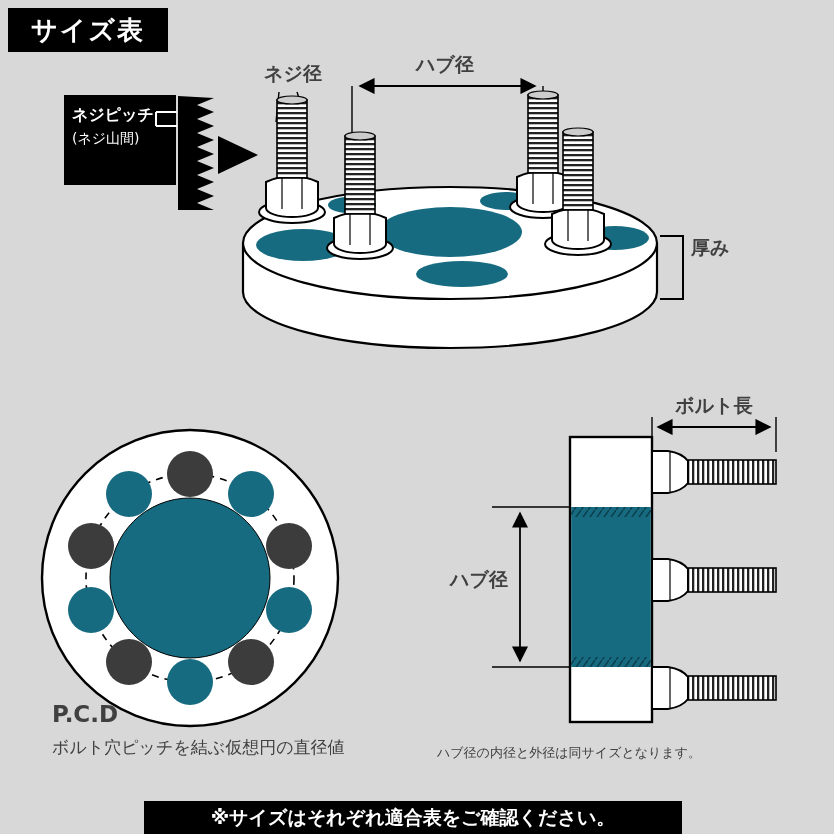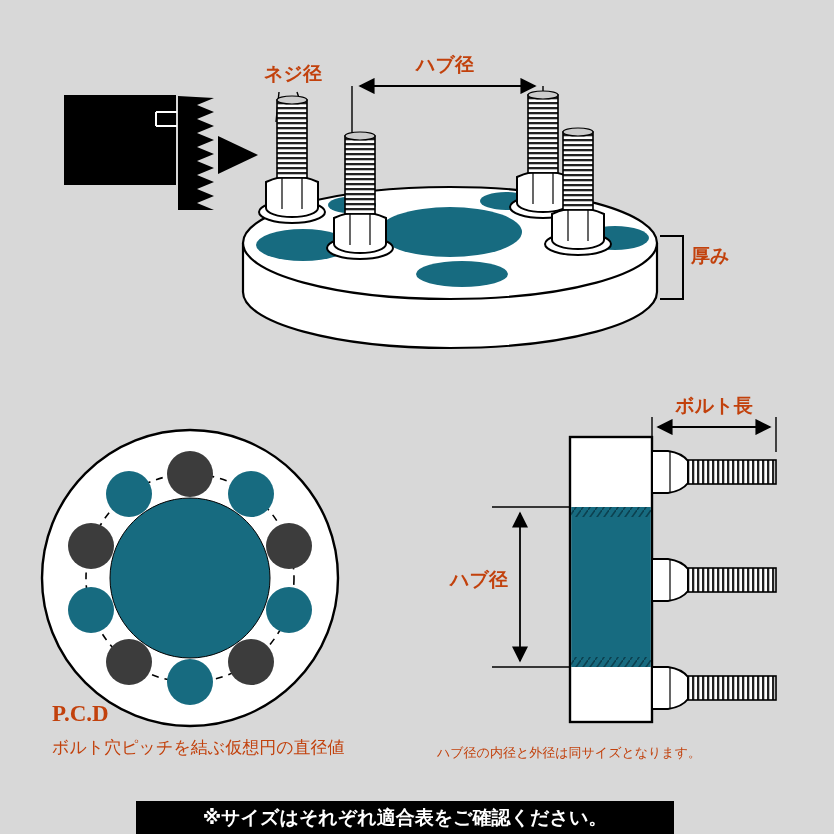--- a/index.html
+++ b/index.html
@@ -1,39 +1,39 @@
 <!DOCTYPE html>
 <html style="--background: #d8d8d8; --teal: #176b80; --bolt-dark: #3c3c3c; --black: #000000; --white: #ffffff;"><head>
 <meta charset="utf-8">
 <style>
   * { margin:0; padding:0; box-sizing:border-box; }
   html,body { width:834px; height:834px; }
   body { font-family:"DejaVu Sans","Liberation Sans",sans-serif; background:#fff; }
   .canvas { position:relative; width:834px; height:834px; background:var(--background,#d8d8d8); overflow:hidden; }
   .scene { position:absolute; left:0; top:0; width:834px; height:834px; }
-  .txt { position:absolute; color:#c2410c; line-height:1.25; white-space:nowrap; z-index:3;font-family:Liberation Serif, serif; }
+  .txt { position:absolute; color:#404040; line-height:1.25; white-space:nowrap; z-index:3; }
   .b { font-weight:bold; }
   .center { text-align:center; }
   .teal-fill { fill:var(--teal,#176b80); }
   .dark-fill { fill:var(--bolt-dark,#3c3c3c); }
   .w { fill:#fff; }
   .ln { stroke:#000; fill:none; }
   .header-box {
     position:absolute; left:8px; top:8px; width:160px; height:44px;
     background:var(--black,#000); color:#fff; display:flex; align-items:center; justify-content:center;
     font-size:26px; font-weight:bold; z-index:3; letter-spacing:2px;
   }
   .pitch-text {
     position:absolute; left:64px; top:95px; width:112px; height:90px;
     padding:10px 8px; color:#fff; z-index:3;
   }
   .pitch-text .l1 { font-size:16px; font-weight:bold; display:block; }
   .pitch-text .l2 { font-size:14px; display:block; margin-top:4px; }
   .footer-bar {
-    position:absolute; left:136px; top:801px; width:538px; height:33px;
+    position:absolute; left:144px; top:801px; width:538px; height:33px;
     background:var(--black,#000); color:#fff; display:flex; align-items:center; justify-content:center;
     font-size:19px; font-weight:bold; z-index:3;
   }
   .pcd-row { display:flex; align-items:flex-start; gap:0; }
   .pcd-main { font-size:23px; font-weight:bold; }
   .pcd-sub { font-size:14px; font-weight:bold; }
 </style>
 </head>
 <body>
 
@@ -134,27 +134,34 @@
       <line x1="652" y1="417" x2="652" y2="436" class="ln" stroke-width="1.4"></line>
       <line x1="776" y1="417" x2="776" y2="452" class="ln" stroke-width="1.4"></line>
       <line x1="658" y1="427" x2="770" y2="427" class="ln" stroke-width="1.8" marker-start="url(#ah)" marker-end="url(#ah)"></line>
 
       <line x1="492" y1="507" x2="570" y2="507" class="ln" stroke-width="1.4"></line>
       <line x1="492" y1="667" x2="570" y2="667" class="ln" stroke-width="1.4"></line>
       <line x1="520" y1="513" x2="520" y2="661" class="ln" stroke-width="1.8" marker-start="url(#ah)" marker-end="url(#ah)"></line>
     </g>
   </svg>
 
+  <div class="header-box">
+    <span>サイズ表</span>
+  </div>
 
   <div class="txt b center" style="left:258px; top:62px; width:70px; font-size:19px;">ネジ径</div>
 
   <div class="txt b center" style="left:405px; top:53px; width:80px; font-size:19px;">ハブ径</div>
 
+  <div class="pitch-text">
+    <span class="l1">ネジピッチ</span>
+    <span class="l2">(ネジ山間)</span>
+  </div>
 
-  <div class="txt b" style="left:691px; top:244px; font-size:19px;text-align:right;">厚み</div>
+  <div class="txt b" style="left:691px; top:236px; font-size:19px;text-align:right;">厚み</div>
 
   <div class="txt pcd-row" style="left:52px; top:700px;">
     <span class="pcd-main">P.C.D</span>
   </div>
   <div class="txt b center" style="left:654px; top:394px; width:120px; font-size:19px;">ボルト長</div>
 
   <div class="txt" style="left:52px; top:737px; font-size:17px;">ボルト穴ピッチを結ぶ仮想円の直径値</div>
 
   <div class="txt b" style="left:446px; top:568px; width:62px; font-size:19px; text-align:right;">ハブ径</div>
 

